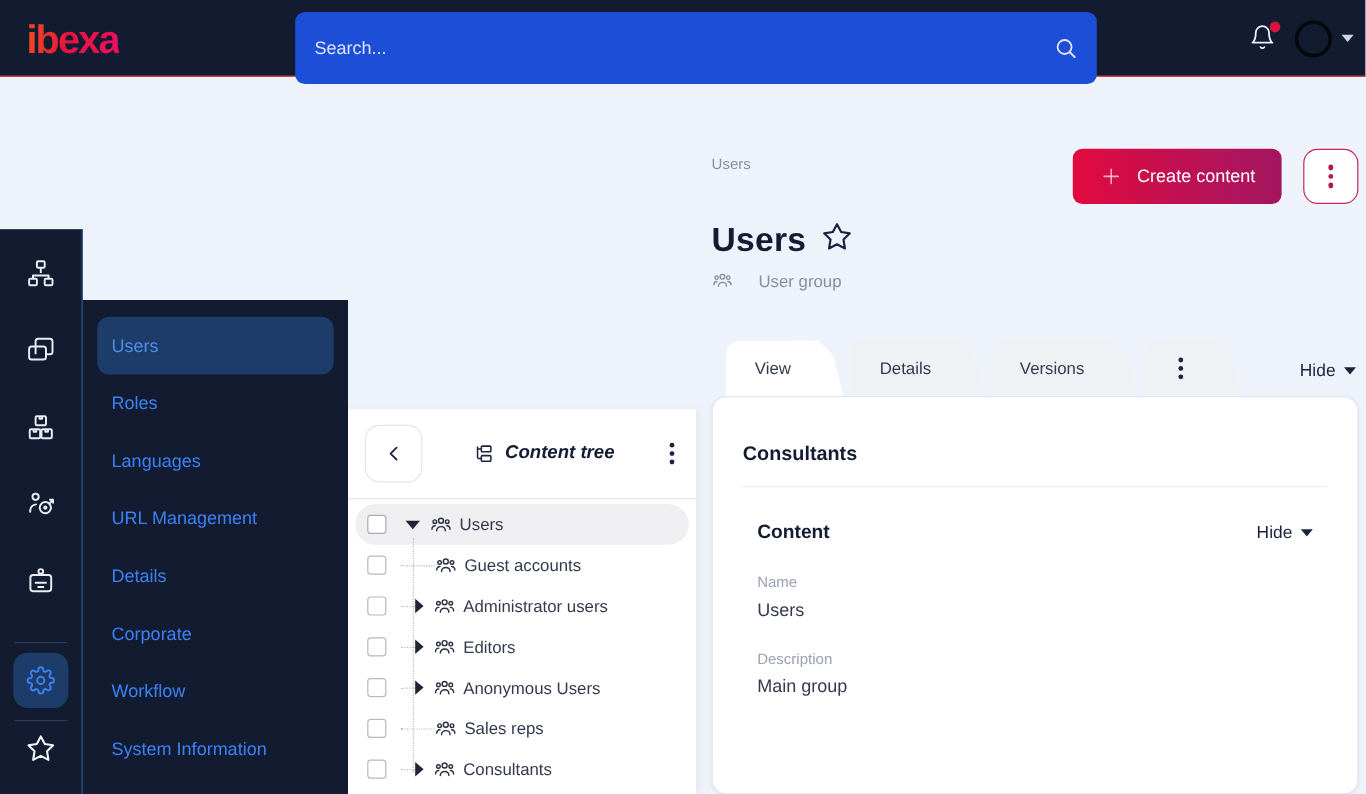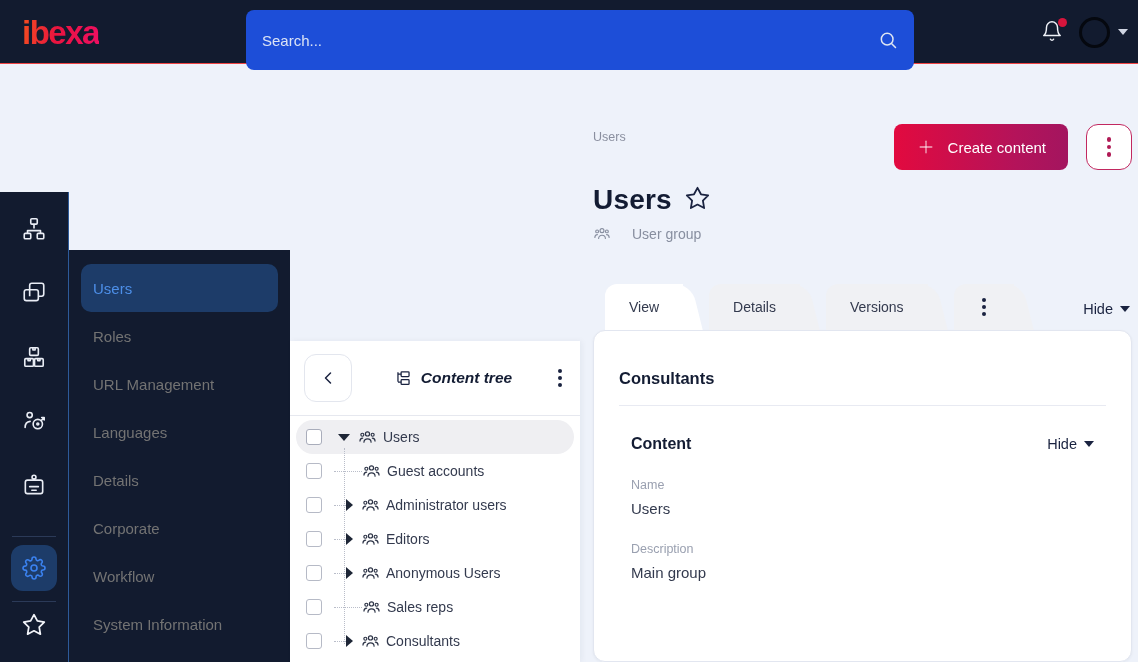--- a/index.html
+++ b/index.html
@@ -37,21 +37,21 @@
   .rail-bottom { margin-top:auto; display:flex; flex-direction:column; align-items:center; width:100%; }
   .rail-div { width:44px; border-top:1px solid #2b3a58; }
   .settings-btn { width:46px; height:46px; border-radius:12px; background:#1d3c69; display:flex; align-items:center;
     justify-content:center; margin:8px 0 10px; cursor:pointer; }
   .settings-btn svg { width:24px; height:24px; stroke:#3b82f0; }
   .star-btn { margin:10px 0 6px; cursor:pointer; }
   .star-btn svg { width:26px; height:26px; stroke:#f2f4f9; }
 
   
   .sidebar { width:221px; background:#121b2f; padding:14px 12px; }
-  .side-item { height:48px; display:flex; align-items:center; padding-left:12px; color:#737373; font-size:15px;
+  .side-item { height:48px; display:flex; align-items:center; padding-left:12px; color:#3b82f6; font-size:15px;
     border-radius:10px; cursor:pointer; }
   .side-item.active { background:#1d3c69; color:#4d8fe8; }
 
   
   .tree-panel { width:290px; background:#fff; display:flex; flex-direction:column;
     box-shadow:2px 0 6px rgba(20,30,60,.05); }
   .tree-head { height:74px; display:flex; align-items:center; padding:0 14px; }
   .back-btn { width:48px; height:48px; border:1px solid #e3e6ee; border-radius:12px; background:#fff;
     display:flex; align-items:center; justify-content:center; cursor:pointer; }
   .back-btn svg { width:20px; height:20px; stroke:#1a2340; }
@@ -223,22 +223,22 @@
           <svg>
               <use href="#i-star"></use>
             </svg>
         </div>
       </div>
     </nav>
 
     <nav class="sidebar">
       <div class="side-item active">Users</div>
       <div class="side-item">Roles</div>
+      <div class="side-item">Languages</div>
       <div class="side-item">URL Management</div>
-      <div class="side-item">Languages</div>
       <div class="side-item">Details</div>
       <div class="side-item">Corporate</div>
       <div class="side-item">Workflow</div>
       <div class="side-item">System Information</div>
     </nav>
 
     <aside class="tree-panel">
       <div class="tree-head">
         <div class="back-btn">
           <svg viewBox="0 0 24 24" fill="none" stroke-width="1.8" stroke-linecap="round" stroke-linejoin="round">

